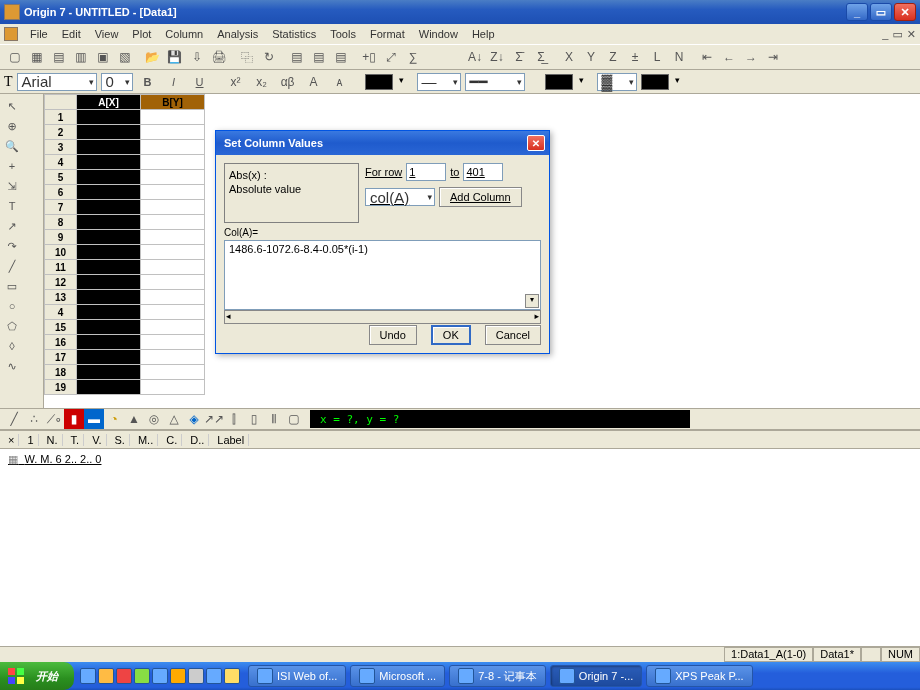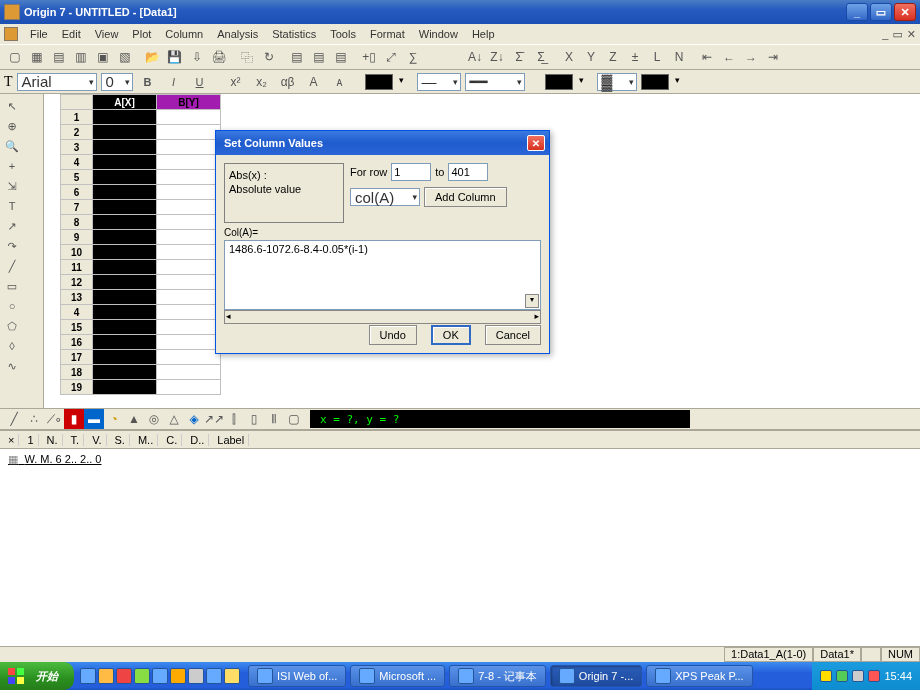--- a/index.html
+++ b/index.html
@@ -28,41 +28,41 @@
 .combo::after { content:"▾"; position:absolute; right:2px; font-size:9px; color:#333; }
 .color-swatch { width: 28px; height: 16px; background:#000; border:1px solid #666; display:inline-block; position:relative; }
 .color-swatch::after{ content:"▾"; position:absolute; right:-12px; font-size:9px; }
 
 
 .workspace { position: absolute; top: 94px; left: 0; right: 0; bottom: 56px; background: #808080; display:flex; }
 .side-toolbox { width: 44px; background: #ece9d8; border-right: 1px solid #aca899; display:flex; flex-wrap:wrap; align-content:flex-start; padding:2px; gap:0; }
 .side-toolbox .tb-btn { width: 20px; height: 20px; font-size:11px; }
 
 .sheet-area { flex:1; background: #fff; position:relative; overflow:hidden; }
-.sheet { position:absolute; left:16px; top:0; }
+.sheet { position:absolute; left:0; top:0; }
 .sheet table { border-collapse: collapse; }
 .sheet th, .sheet td { border: 1px solid #c0c0c0; height: 15px; font-size: 10px; }
 .corner-cell { width: 32px; background:#ece9d8; }
 .col-header { width: 64px; background: #000; color: #fff; text-align: center; font-weight:bold; height:16px; }
 .row-header { width: 32px; background: #ece9d8; text-align: center; font-weight:bold; }
 .cell-a { width:64px; background:#000; }
 .cell-b { width:64px; background:#fff; }
 
 
 .white-fill { position:absolute; left:165px; right:0; top:0; bottom:0; background:#fff; }
 
 
 .dialog { position: absolute; left: 215px; top: 130px; width: 335px; background: #ece9d8; border: 1px solid #0054e3; box-shadow: 2px 2px 6px rgba(0,0,0,0.3); }
 .dlg-title { height: 24px; background: linear-gradient(#3a79e0, #1f5bcd 50%, #2a66d5); color: #fff; display: flex; align-items: center; padding: 0 4px; font-weight: bold; }
 .dlg-title-text { flex: 1; padding-left:4px; }
 .dlg-close { width: 18px; height: 16px; background: linear-gradient(#f07060,#d83020); border:1px solid #fff; color:#fff; display:flex; align-items:center; justify-content:center; border-radius:2px; font-size:10px; }
 .dlg-body { padding: 8px; }
 .dlg-top { display:flex; gap:6px; }
-.desc-box { width:120px; height:60px; border:1px solid #808080; background:#ece9d8; padding:4px; font-size:10px; line-height:1.3; }
-.dlg-right { flex:1; }
+.desc-box { width:135px; height:60px; border:1px solid #808080; background:#ece9d8; padding:4px; font-size:10px; line-height:1.3; }
+.dlg-right { flex:1;text-decoration:underline; }
 .row { display:flex; align-items:center; gap:4px; margin-bottom:6px; }
 .text-input { border:1px solid #7f9db9; background:#fff; height:18px; padding:0 2px; font-size:11px; }
 .dlg-btn { height:20px; border:1px solid #888; background:#ece9d8; padding:0 10px; font-size:11px; box-shadow: inset 1px 1px #fff; }
 .formula-label { margin-top:4px; font-size:10px; }
 .formula-area { width:100%; height:70px; border:1px solid #7f9db9; background:#fff; padding:2px 4px; margin-top:2px; font-size:11px; position:relative; }
 .formula-area .scroll-down { position:absolute; right:1px; bottom:1px; width:14px; height:14px; background:#ece9d8; border:1px solid #888; font-size:8px; text-align:center; }
 .hscroll { height:14px; background:#ece9d8; border:1px solid #888; margin-top:0; position:relative; }
 .hscroll::before, .hscroll::after { content:"◂"; position:absolute; left:1px; top:0; font-size:9px; }
 .hscroll::after { content:"▸"; left:auto; right:1px; }
 .dlg-buttons { display:flex; justify-content:flex-end; gap:14px; margin-top:1px; }
@@ -224,21 +224,21 @@
     <div class="tb-btn">∿</div>
   </div>
   <div class="sheet-area">
     <div class="white-fill"></div>
     <div class="sheet">
       <table>
         <tbody>
             <tr>
           <th class="corner-cell"></th>
           <th class="col-header">A[X]</th>
-          <th class="col-header" style="background:#a21caf;color:#000">B[Y]</th>
+          <th class="col-header" style="background:#a16207;color:#000">B[Y]</th>
         </tr>
         </tbody>
           <tbody id="sheet-rows">
             <tr>
               <td class="row-header">1</td>
               <td class="cell-a"></td>
               <td class="cell-b"></td>
             </tr>
             <tr>
               <td class="row-header">2</td>
@@ -451,20 +451,13 @@
       </div>
       <div class="task-btn active">
         <span class="task-icon"></span>
         <span>Origin 7 -...</span>
       </div>
       <div class="task-btn">
         <span class="task-icon"></span>
         <span>XPS Peak P...</span>
       </div>
     </div>
-  <div class="tray">
-    <div class="ql-icon" style="background:#fd0;width:12px;height:12px"></div>
-    <div class="ql-icon" style="background:#5c5;width:12px;height:12px"></div>
-    <div class="ql-icon" style="background:#ccc;width:12px;height:12px"></div>
-    <div class="ql-icon" style="background:#f55;width:12px;height:12px"></div>
-    <span class="clock">15:44</span>
-  </div>
 </div>
 
 </body></html>

